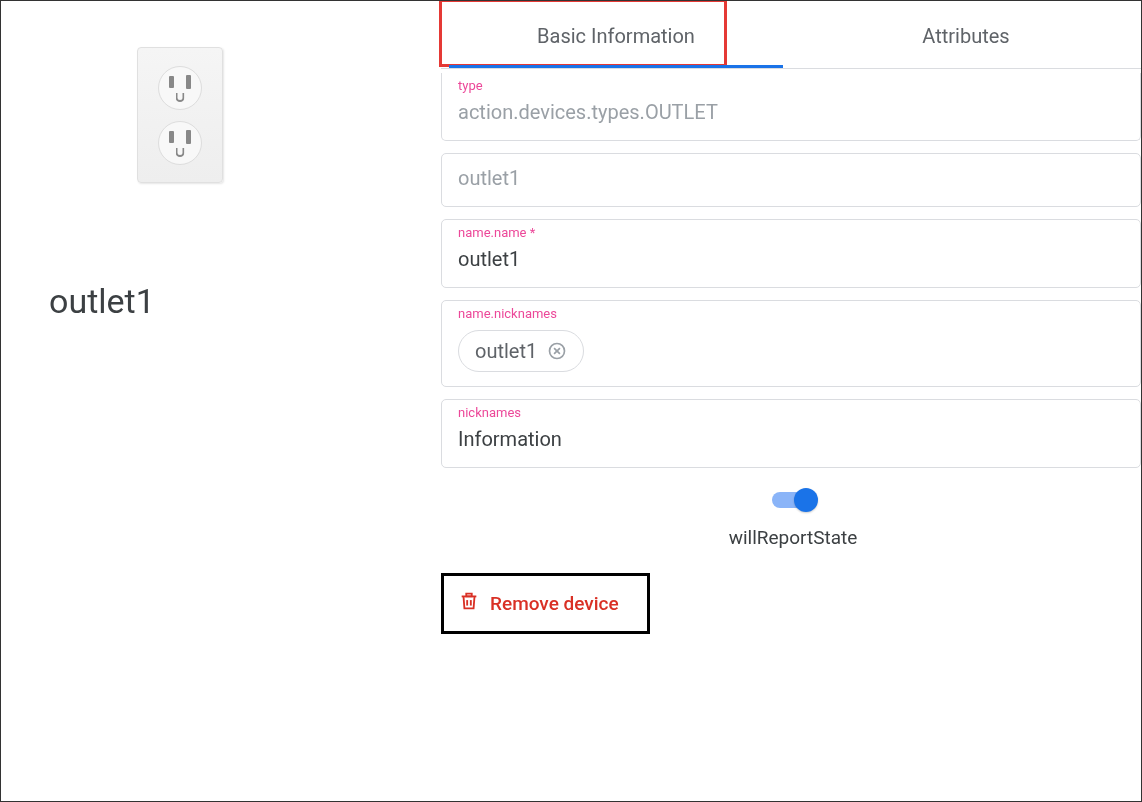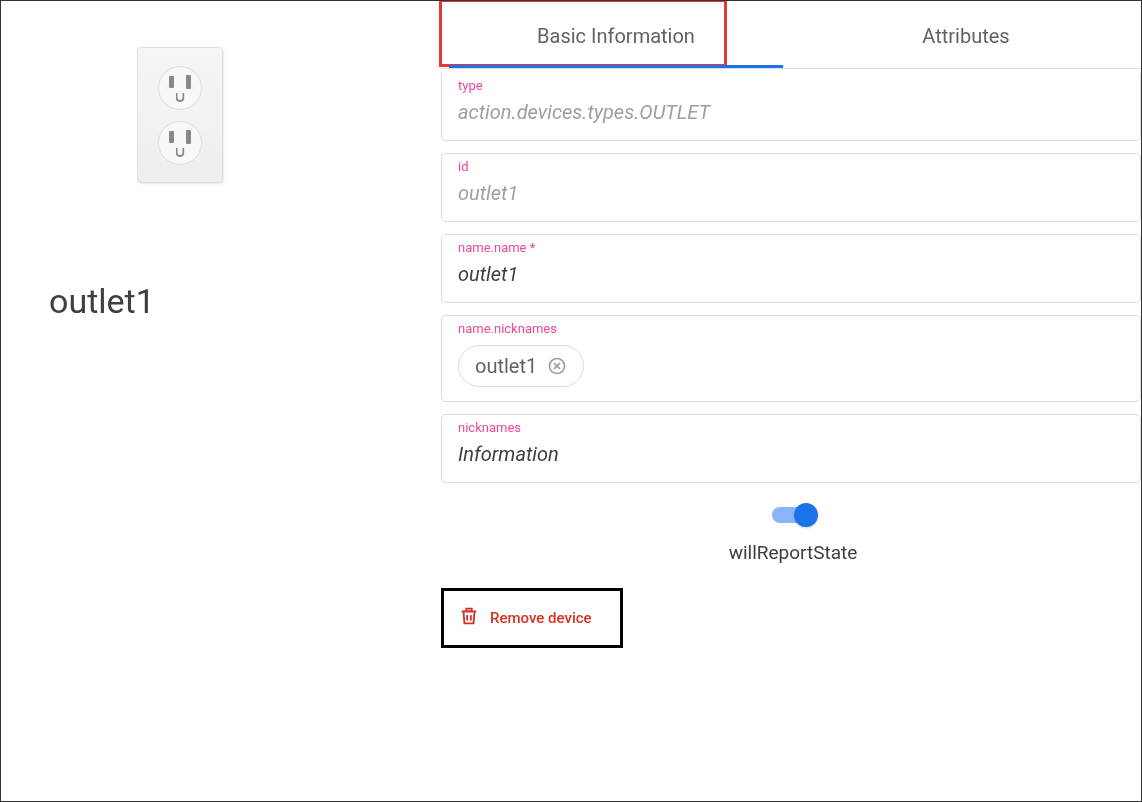--- a/index.html
+++ b/index.html
@@ -105,21 +105,20 @@
       font-size: 13px;
       color: #ec4899;
       position: relative;
       top: -1px;
     }
     .field-value {
       font-size: 20px;
       color: #3c4043;
       margin-top: 6px;
       min-height: 26px;
-      font-style: italic;
     }
     .field-value.muted { color: #9aa0a6; }
 
     .chip {
       display: inline-flex;
       align-items: center;
       gap: 10px;
       border: 1px solid #dadce0;
       border-radius: 22px;
       padding: 8px 16px;
@@ -157,21 +156,21 @@
       box-shadow: 0 1px 2px rgba(0,0,0,0.2);
     }
     .toggle-label { font-size: 19px; color: #3c4043; }
 
     
     .remove-btn {
       display: inline-flex;
       align-items: center;
       gap: 10px;
       color: #d93025;
-      font-size: 15px;
+      font-size: 19px;
       font-weight: 500;
       margin: 30px 0 0 4px;
       padding: 10px 30px 10px 4px;
       cursor: pointer;
     }
     .remove-btn svg { width:22px; height:22px; }
 
     
     .hl-red {
       position: absolute;
@@ -218,21 +217,20 @@
     </div>
 
     <div class="fields">
 
       <div class="field field-first">
         <div class="field-label">type</div>
         <div class="field-value muted">action.devices.types.OUTLET</div>
       </div>
 
       <div class="field">
-        <div class="field-label">id</div>
         <div class="field-value muted">outlet1</div>
       </div>
 
       <div class="field">
         <div class="field-label">name.name *</div>
         <div class="field-value">outlet1</div>
       </div>
 
       <div class="field">
         <div class="field-label">name.nicknames</div>

